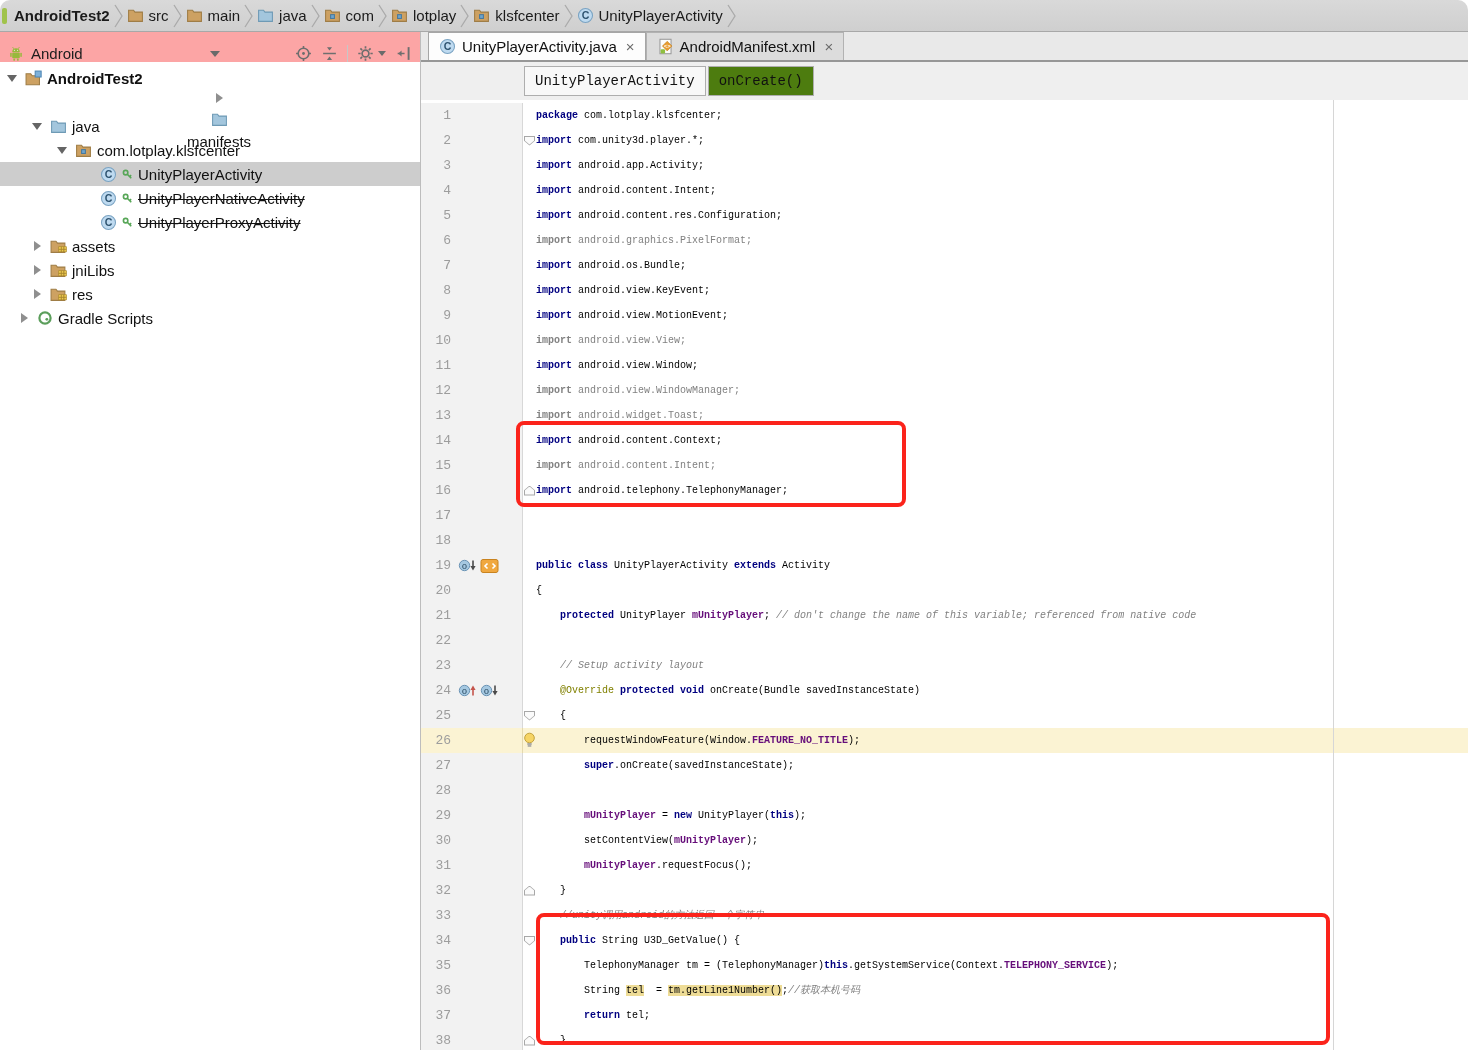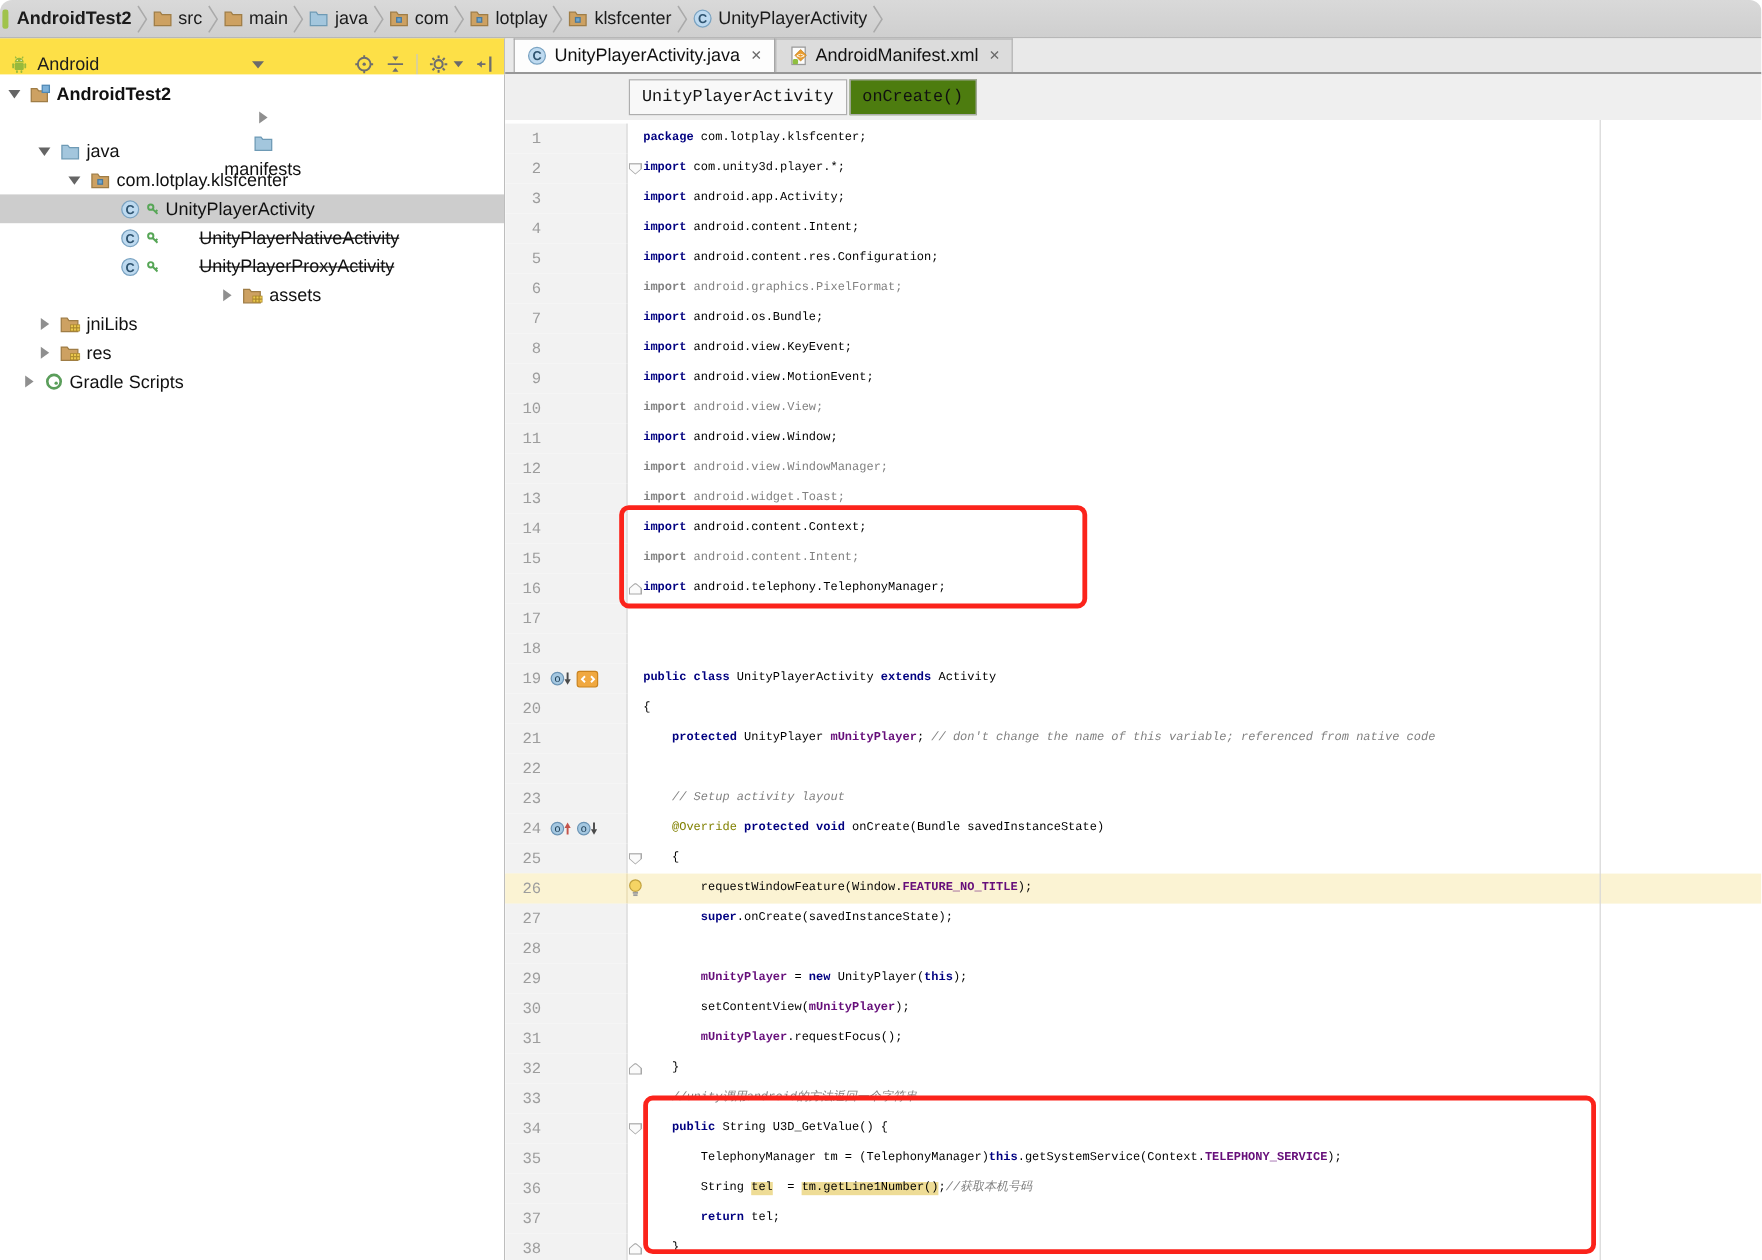--- a/index.html
+++ b/index.html
@@ -12,21 +12,21 @@
            background:linear-gradient(#d9d9d9,#cfcfcf); border-bottom:1px solid #a8a8a8;
            display:flex; align-items:center; padding-left:2px; }
   .win-sliver { width:5px; height:16px; background:#9ac13c; border-radius:2px; margin-right:4px; opacity:.9; }
   .bc-item { display:flex; align-items:center; gap:5px; padding:0 3px; height:100%;
              font-size:15px; color:#1b1b1b; white-space:nowrap; }
   .bc-item.bold .bc-label { font-weight:bold; }
   .bc-sep { display:flex; align-items:center; height:100%; margin:0 1px; }
 
   
   .ptoolbar { position:absolute; left:0; top:32px; width:421px; height:44px;
-              background:#fde047; border-bottom:1px solid #d0d0d0; border-right:1px solid #bdbdbd;
+              background:#fca5a5; border-bottom:1px solid #d0d0d0; border-right:1px solid #bdbdbd;
               display:flex; align-items:center; padding:0 8px; }
   .selector { display:flex; align-items:center; gap:7px; width:212px; height:100%; font-size:15px; color:#1d1d1d; }
   .dd-arrow { margin-left:auto; width:0; height:0; border-left:5px solid transparent;
               border-right:5px solid transparent; border-top:6px solid #6a6a6a; }
   .tb-icons { margin-left:auto; display:flex; align-items:center; gap:9px; }
   .tb-sep { width:1px; height:18px; background:#c7c7c7; }
   .gear-dd { width:0; height:0; border-left:4px solid transparent; border-right:4px solid transparent;
              border-top:5px solid #6a6a6a; margin-left:-5px; }
 
   .tabstrip { position:absolute; left:421px; top:32px; width:1047px; height:30px;
@@ -36,21 +36,21 @@
          font-size:15px; color:#111; background:#dcdcdc; border:1px solid #b2b2b2; border-bottom:none; }
   .tab.active { background:#fdfdfd; border-color:#a6a6a6; }
   .tab-close { color:#6b6b6b; font-size:15px; margin-left:3px; line-height:1; }
 
   
   .ppanel { position:absolute; left:0; top:62px; width:421px; height:988px; background:#fff;
             border-right:1px solid #bdbdbd; padding-top:4px; overflow:hidden; }
   .trow { display:flex; align-items:center; height:24px; font-size:15px; color:#111; gap:5px; white-space:nowrap; }
   .trow.sel { background:#cdcdcd; }
   .trow .tlabel.bold { font-weight:bold; }
-  .trow .tlabel.strike { text-decoration:line-through;margin-left:28px; }
+  .trow .tlabel.strike { text-decoration:line-through; }
   .arrow { width:16px; height:16px; display:inline-flex; align-items:center; justify-content:center; flex:none; }
   .arrow.open::before { content:""; border-left:5px solid transparent; border-right:5px solid transparent;
                         border-top:7px solid #656565; }
   .arrow.closed::before { content:""; border-top:5px solid transparent; border-bottom:5px solid transparent;
                           border-left:7px solid #8f8f8f; }
   .ic { display:inline-flex; align-items:center; justify-content:center; flex:none; line-height:0; }
 
   
   .editor { position:absolute; left:421px; top:62px; width:1047px; height:988px; background:#fff; }
   .chips { position:absolute; left:0; top:0; width:100%; height:38px; background:#efefef;
@@ -364,21 +364,21 @@
           </svg>
         </span>
         <span class="ic">
           <svg width="11" height="11" viewBox="0 0 10 10">
             <circle cx="3.3" cy="3.3" r="2" fill="none" stroke="#57a657" stroke-width="1.5"></circle>
             <path d="M4.8 4.8l3.6 3.6M6.9 6.9l1.4-1.4" stroke="#57a657" stroke-width="1.5"></path>
           </svg>
         </span>
         <span class="tlabel strike">UnityPlayerProxyActivity</span>
       </div>
-      <div class="trow" style="padding-left: 29px; justify-content: center;">
+      <div class="trow" style="padding-left: 29px;">
         <span class="arrow closed"></span>
         <span class="ic">
           <svg width="17" height="17" viewBox="0 0 16 16">
             <path d="M1 3h4.6l1.4 1.8h7V13.5H1z" fill="#cda162" stroke="#9f7d46"></path>
             <g fill="#ecc94e" stroke="#a8862c" stroke-width="0.6">
               <rect x="8.2" y="8.2" width="2.3" height="2.3"></rect>
               <rect x="10.7" y="8.2" width="2.3" height="2.3"></rect>
               <rect x="13.2" y="8.2" width="2.3" height="2.3"></rect>
               <rect x="8.2" y="10.7" width="2.3" height="2.3"></rect>
               <rect x="10.7" y="10.7" width="2.3" height="2.3"></rect>

